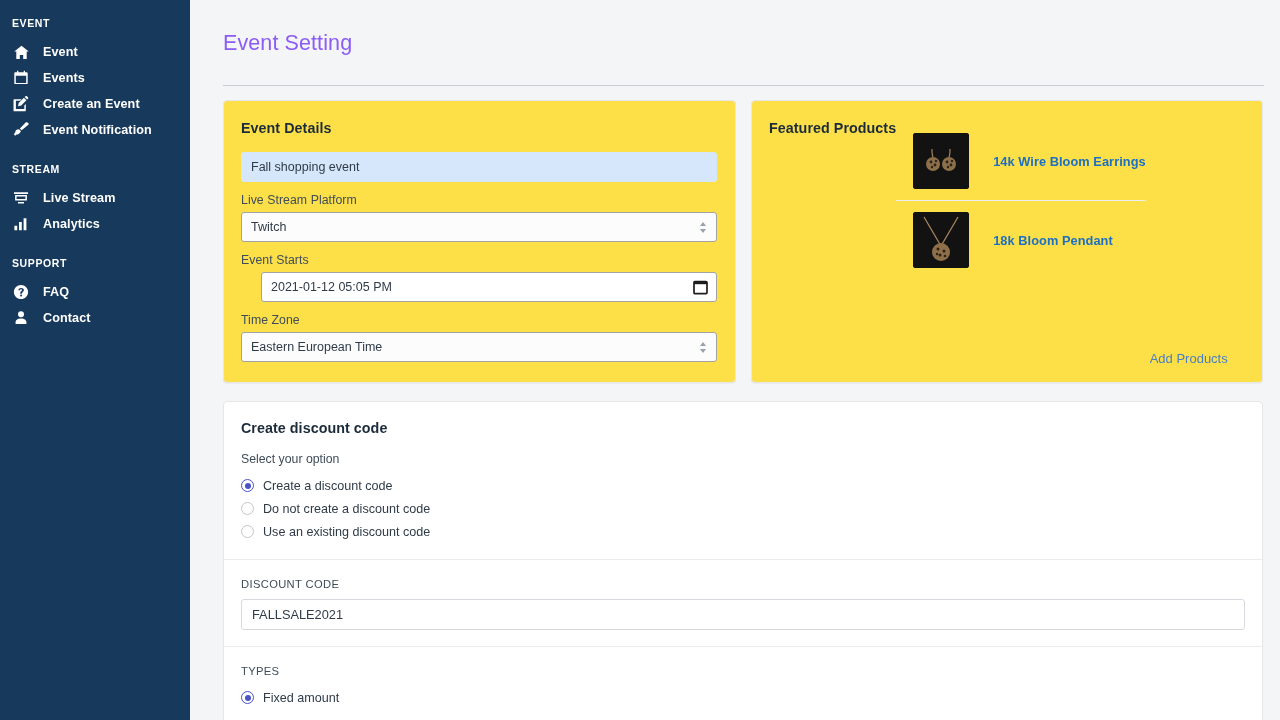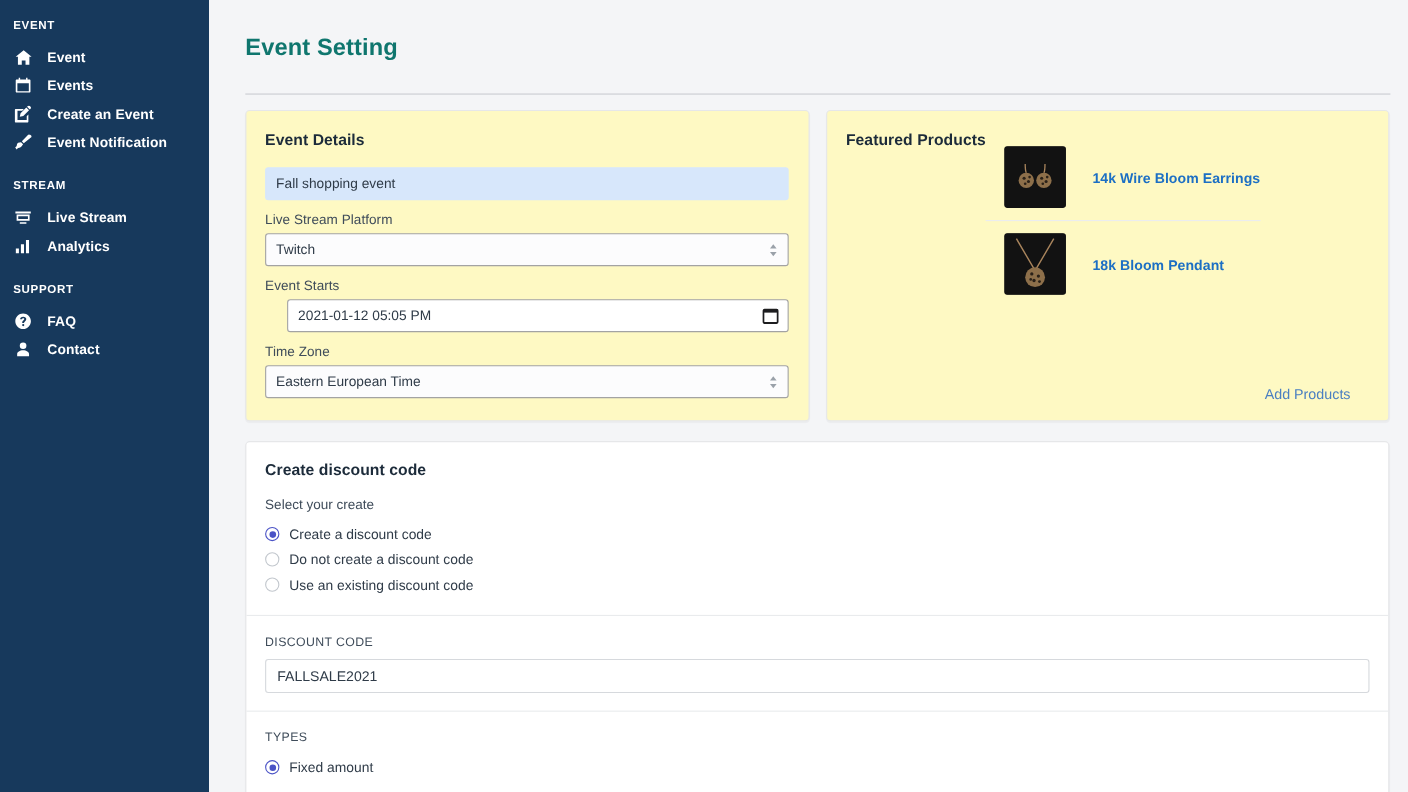--- a/index.html
+++ b/index.html
@@ -66,36 +66,36 @@
   
   .main {
     flex: 1 1 auto;
     height: 720px;
     background: #f4f5f7;
     overflow: hidden;
     position: relative;
   }
   .page-title {
     font-size: 21.5px;
-    color: #0f766e;
-    font-weight: bold;
+    color: #8b5cf6;
+    font-weight: normal;
     margin: 0;
     padding: 31px 0 0 33px;
     letter-spacing: 0.1px;
   }
   .title-rule {
     height: 1px;
     background: #c9ccd1;
     margin: 29px 16px 0 33px;
   }
 
   .row-top { display: flex; padding: 14px 17px 0 33px; gap: 15px; }
 
   .card {
-    background: #fef9c3;
+    background: #fde047;
     border: 1px solid #e6e7e9;
     border-radius: 4px;
     box-shadow: 0 1px 1px rgba(22,29,37,0.04);
   }
   .card-left { width: 513px; min-width: 513px; padding: 19px 18px 20px 17px; }
   .card-right { flex: 1 1 auto; padding: 19px 18px 14px 17px; display: flex; flex-direction: row; }
 
   .card-title {
     font-size: 14.3px;
     font-weight: bold;
@@ -442,21 +442,21 @@
 
         <span class="add-products">Add Products</span>
       </section>
     </div>
 
     <div class="row-bottom">
       <section class="card-wide">
 
         <div class="section-pad">
           <div class="card-title">Create discount code</div>
-          <span class="option-label">Select your create</span>
+          <span class="option-label">Select your option</span>
 
           <div class="radio-row">
             <span class="radio checked"></span>
             <span class="radio-text">Create a discount code</span>
           </div>
           <div class="radio-row">
             <span class="radio"></span>
             <span class="radio-text">Do not create a discount code</span>
           </div>
           <div class="radio-row">

